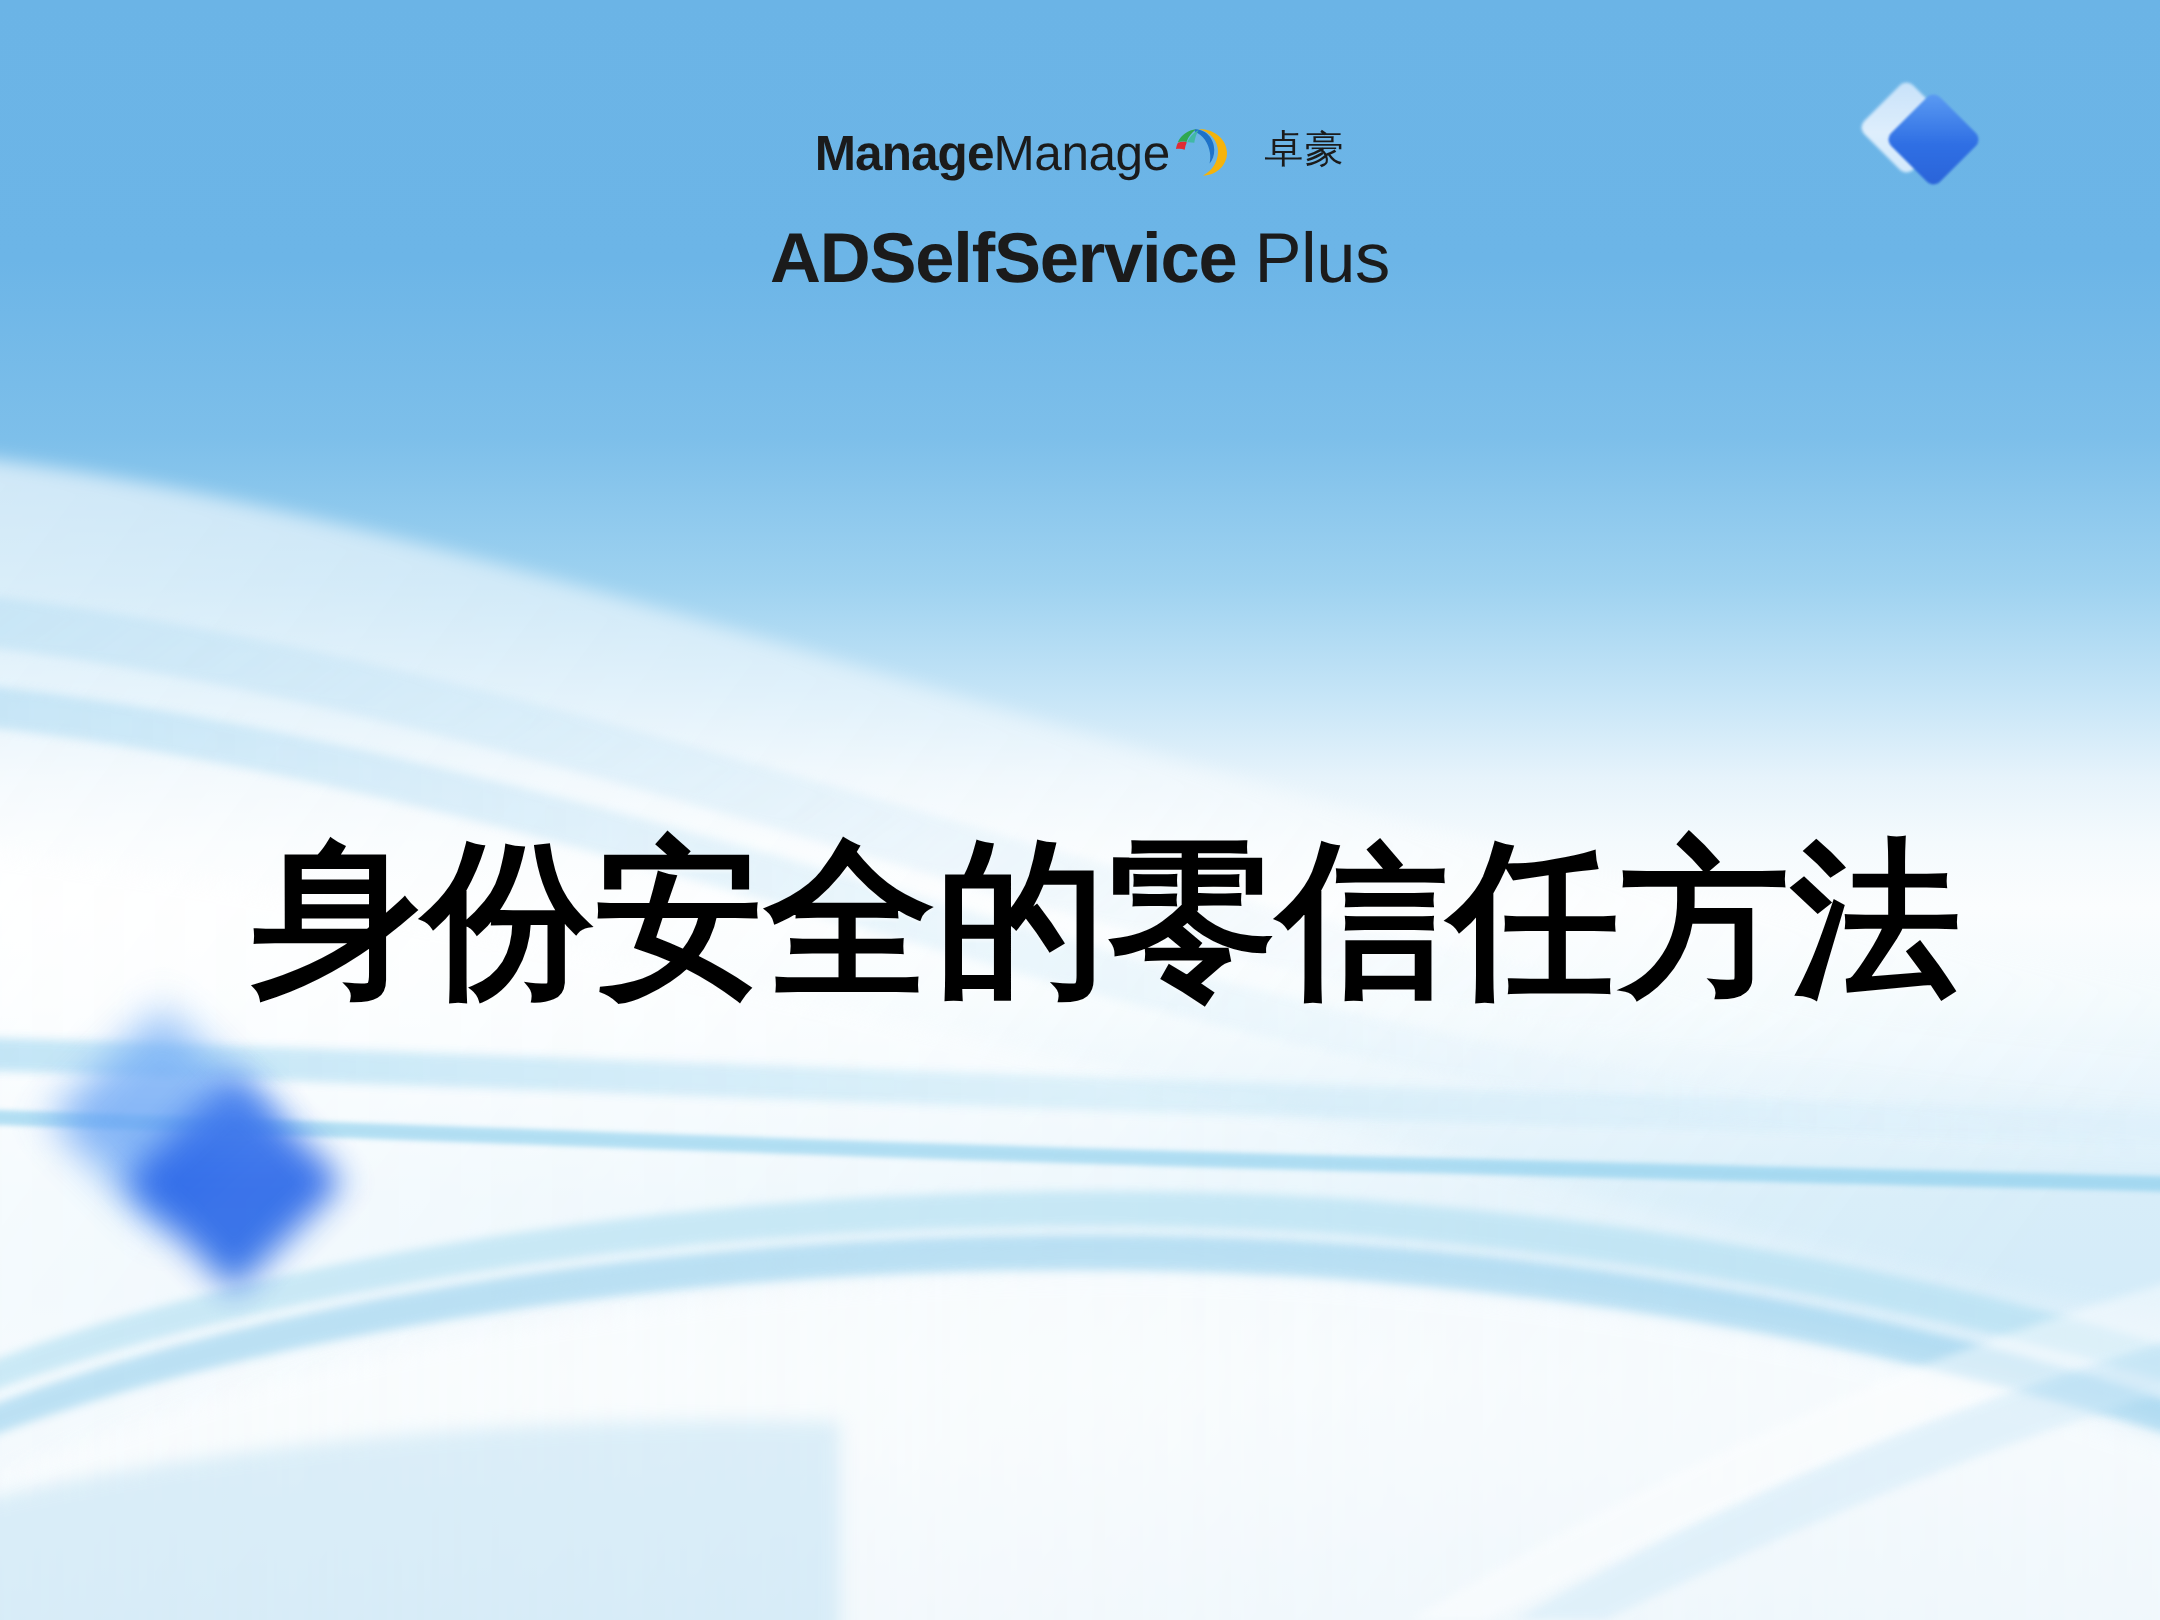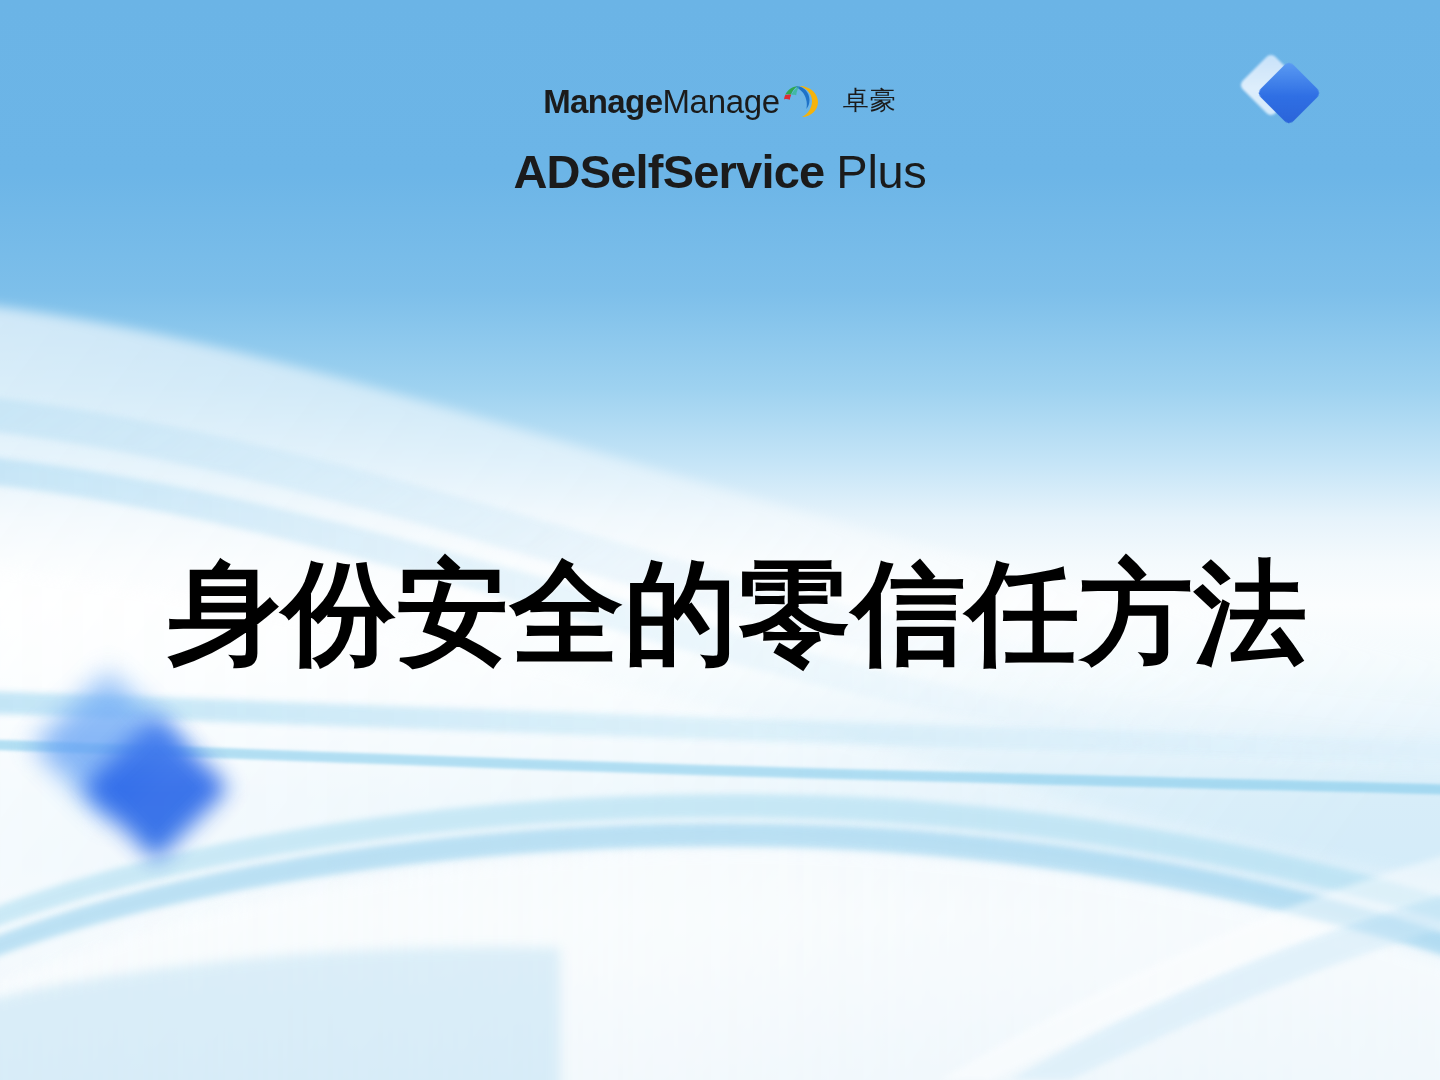--- a/index.html
+++ b/index.html
@@ -121,21 +121,21 @@
     display: inline-block;
     width: 40px;
     height: 38px;
     margin: 0 6px 0 1px;
     vertical-align: middle;
   }
   .brand-cn {
     font-size: 26px;
     font-weight: 500;
     color: #1b1b1b;
-    font-family: Liberation Serif, serif;
+    font-family: Liberation Mono, monospace;
     letter-spacing: 1px;
     margin-left: 16px;
   }
 
   .product-row {
     margin-top: 28px;
     line-height: 1;
     white-space: nowrap;
   }
   .product-main {

